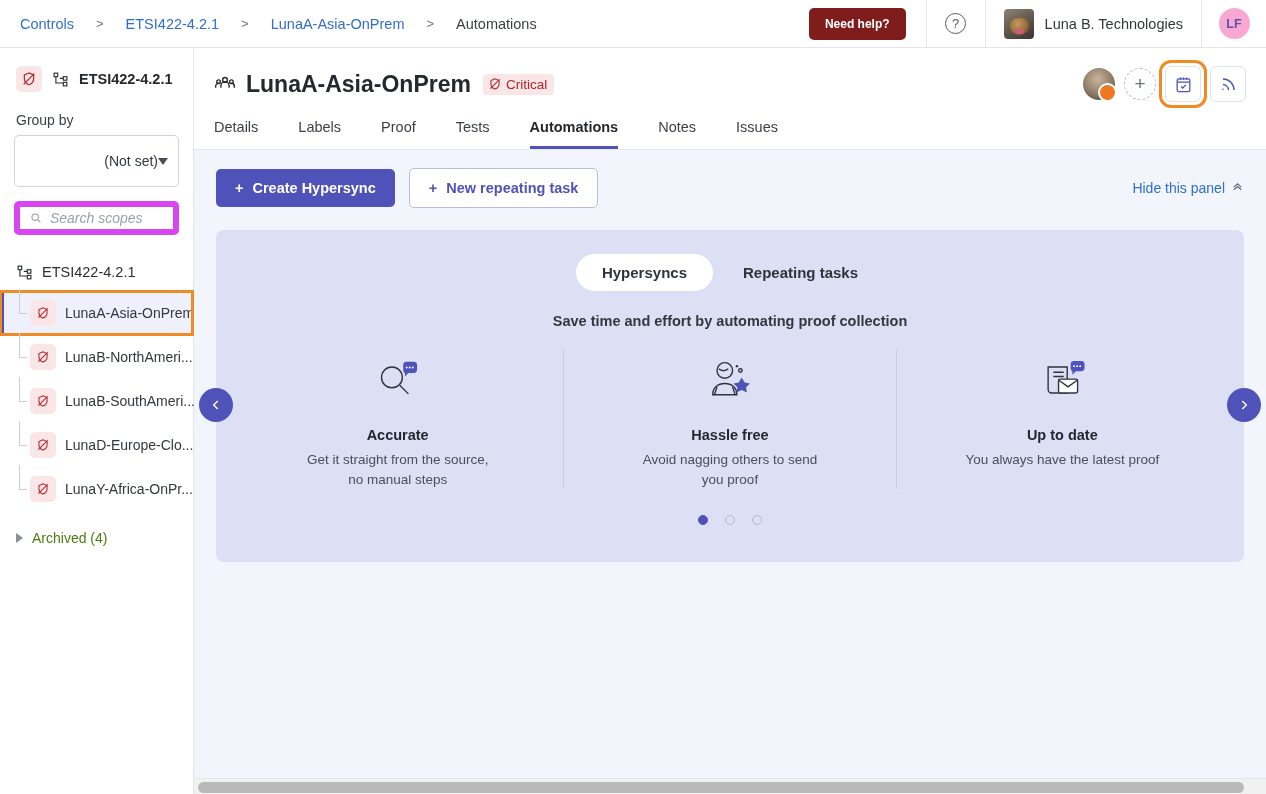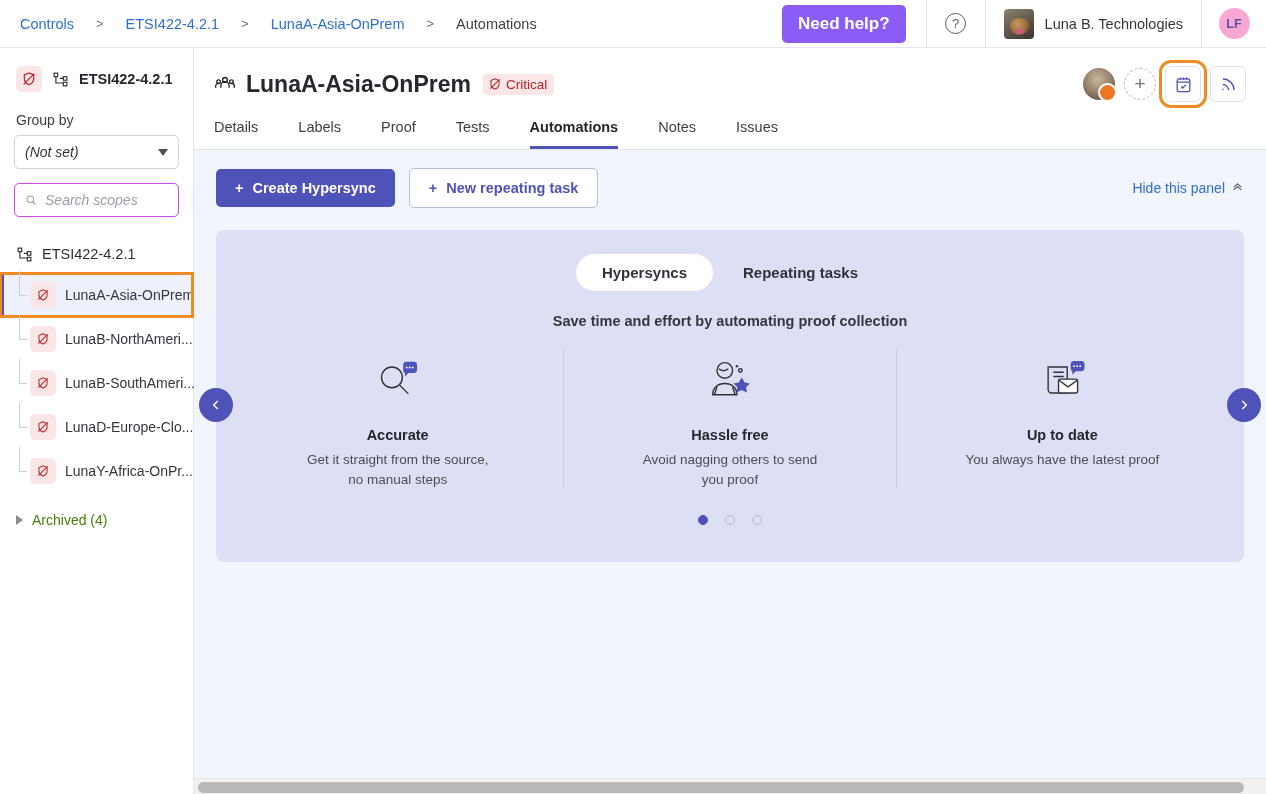--- a/index.html
+++ b/index.html
@@ -23,24 +23,24 @@
     padding-left: 20px;
     font-size: 14.5px;
     gap: 22px;
     flex: 1;
   }
   .crumb-link { color: #2f6fd0; cursor: pointer; white-space: nowrap; }
   .crumb-sep { color: #6b7280; font-size: 13px; }
   .crumb-current { color: #3b3f45; white-space: nowrap; }
 
   .need-help {
-    background: #8b5cf6;
+    background: #7f1d1d;
     color: #fff;
     font-weight: bold;
-    font-size: 17px;
+    font-size: 12px;
     border: none;
     border-radius: 5px;
     padding: 9px 16px;
     cursor: pointer;
     margin-right: 20px;
   }
   .topbar-div { width: 1px; height: 48px; background: #e3e6ea; }
   .help-icon-wrap {
     width: 58px; height: 48px;
     display: flex; align-items: center; justify-content: center;
@@ -103,36 +103,36 @@
     width: 26px; height: 26px; border-radius: 5px;
     background: #fae6e6; flex: none;
     display: flex; align-items: center; justify-content: center;
   }
   .scope-head-title {
     font-size: 14.5px; font-weight: bold; color: #25282e; white-space: nowrap;
   }
   .sb-label { font-size: 14px; color: #3b3f45; padding: 0 16px; margin-bottom: 7px; }
   .sb-select {
     margin: 0 14px 14px 14px;
-    height: 34px;
+    height: 52px;
     border: 1px solid #cfd3da; border-radius: 5px;
-    display: flex; align-items: center; justify-content: space-between;
-    padding: 0 10px; cursor: pointer; background: #fff; font-style: italic;
+    display: flex; align-items: center; justify-content: flex-end;
+    padding: 0 10px; cursor: pointer; background: #fff;
   }
   .sb-select-val { font-size: 14px; color: #33373e; }
   .caret-dn {
     width: 0; height: 0;
     border-left: 5.5px solid transparent;
     border-right: 5.5px solid transparent;
     border-top: 7px solid #4a4e57;
   }
   .sb-search {
     margin: 8px 14px 22px 14px;
     height: 34px;
-    border: 1px solid #d946ef; border-radius: 5px;
+    border: 6px solid #d946ef; border-radius: 5px;
     display: flex; align-items: center; gap: 8px;
     padding: 0 10px; background: #fff;
   }
   .sb-search input {
     border: none; outline: none; width: 100%;
     font-family: "Liberation Sans", sans-serif;
     font-size: 14px; font-style: italic; color: #33373e;
     background: transparent;
   }
   .sb-search input::placeholder { color: #9aa0aa; font-style: italic; }

